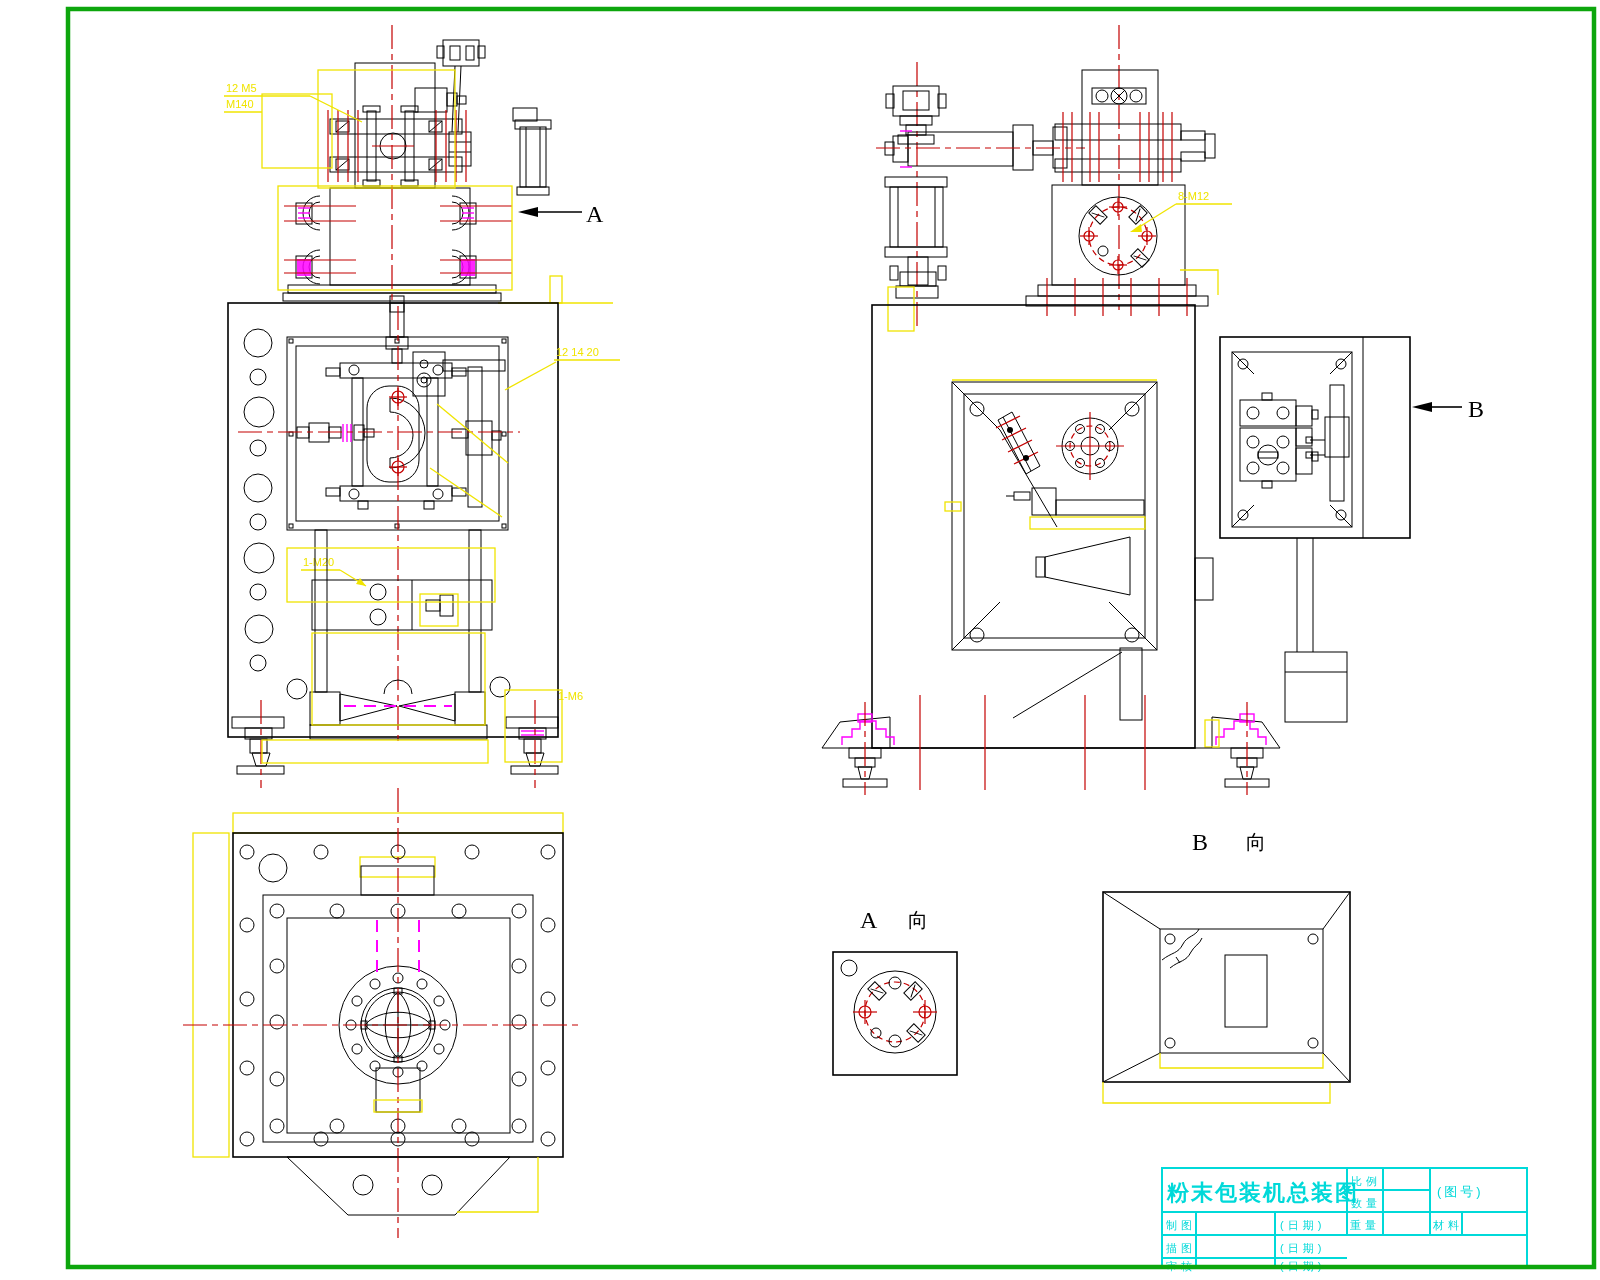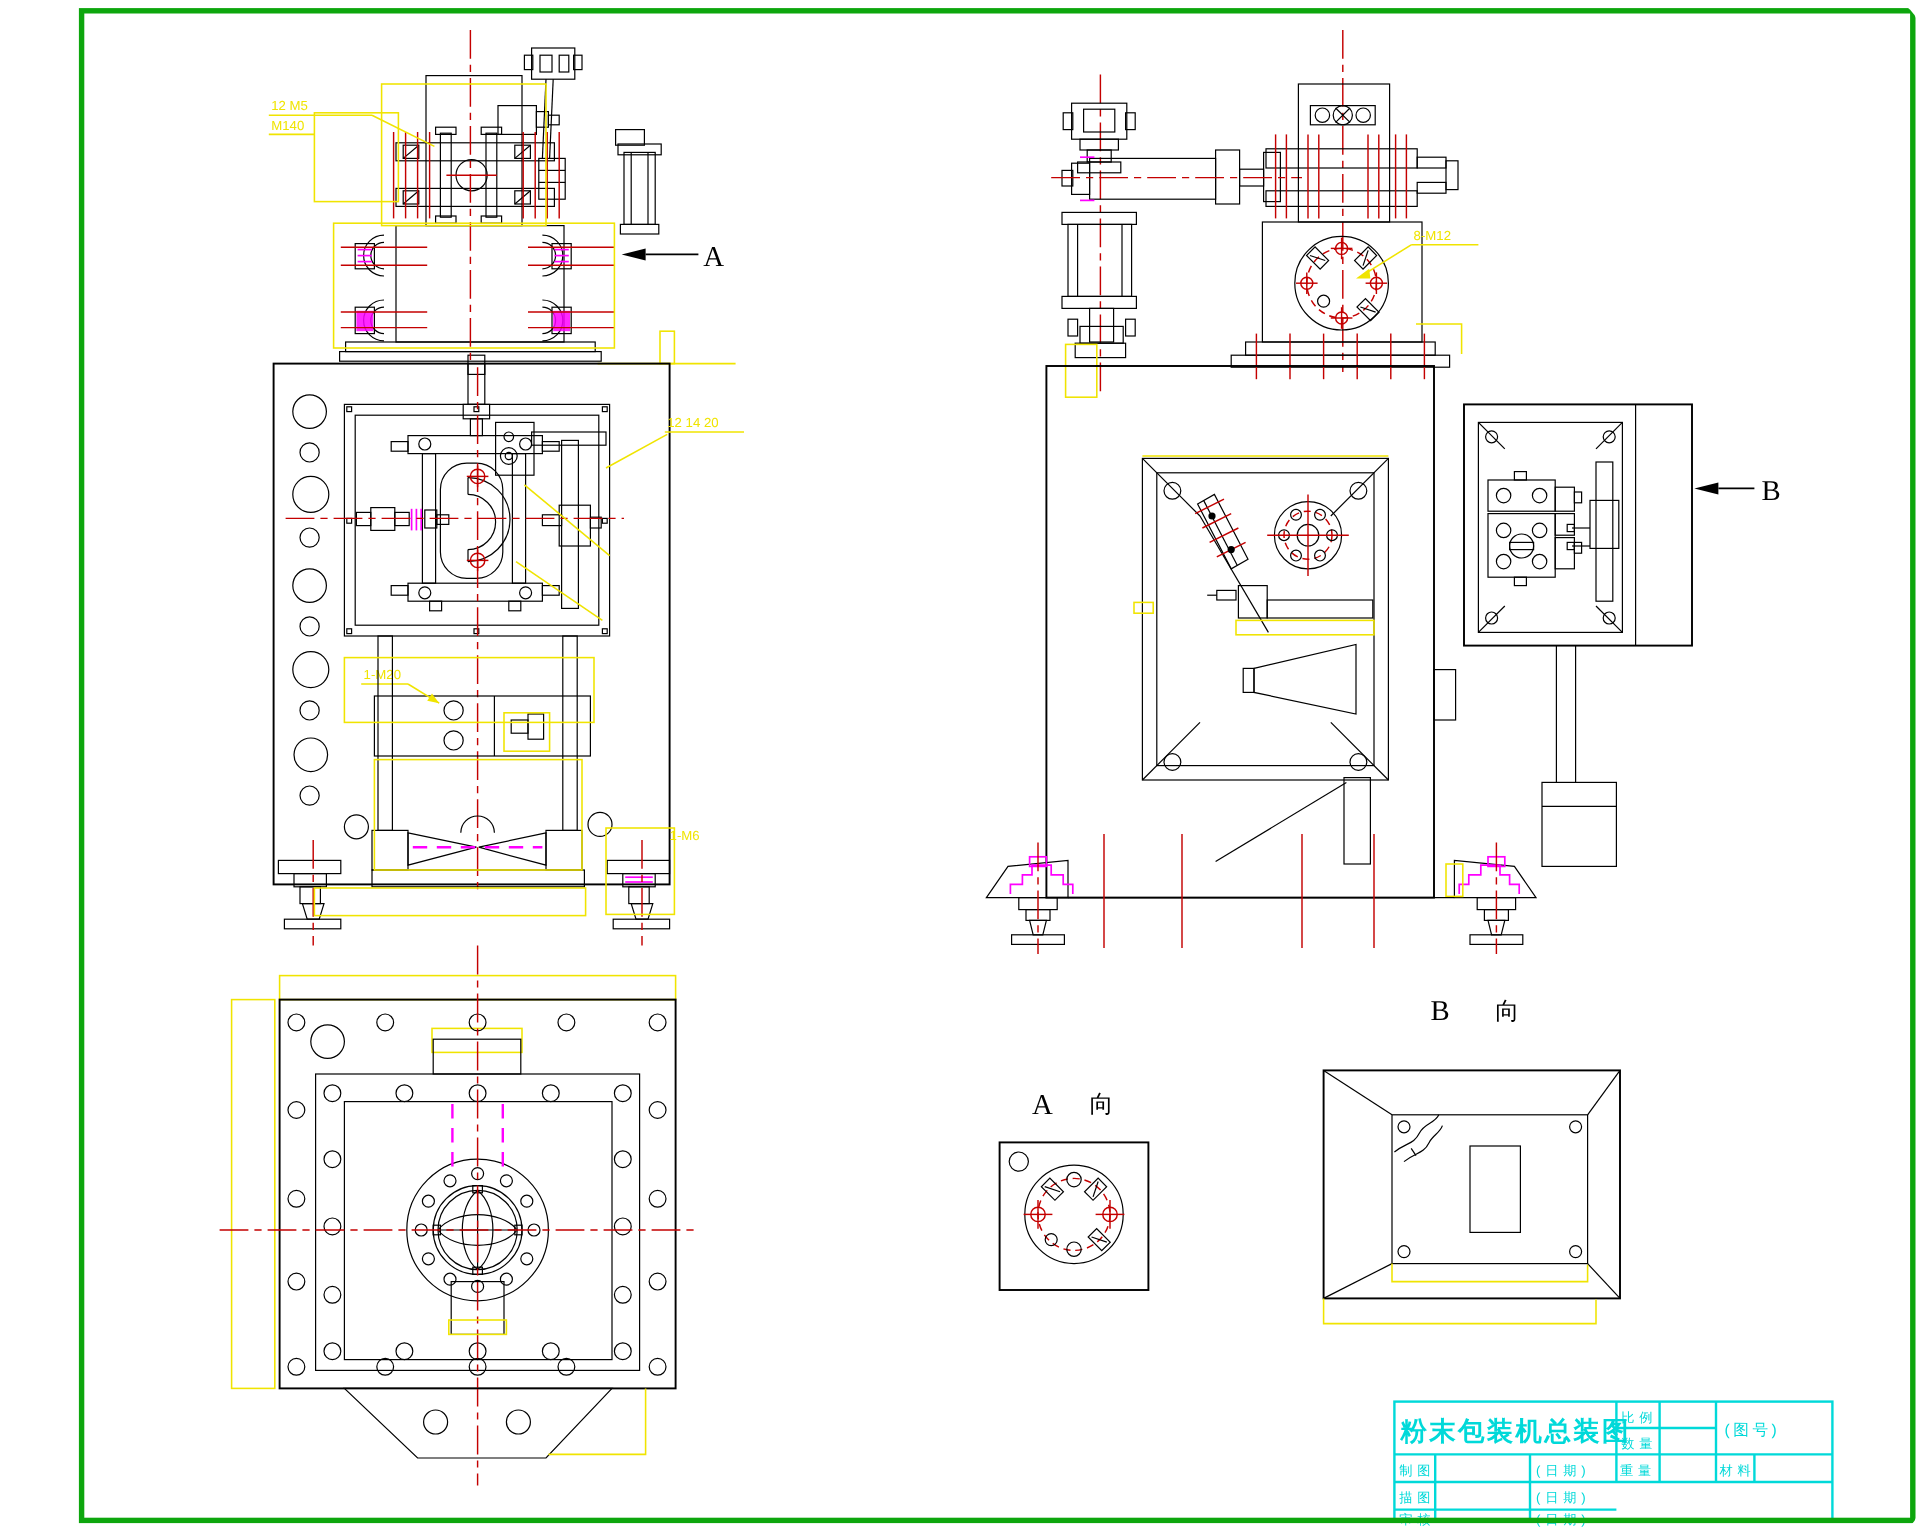--- a/index.html
+++ b/index.html
@@ -1,16 +1,16 @@
 <!DOCTYPE html>
 <html><head>
 <meta charset="utf-8">
 <style>
   html,body{margin:0;padding:0;background:#fff;}
-  .page{position:relative;width:1600px;height:1280px;background:#ffffff;overflow:hidden;border-radius:28px;}
+  .page{position:relative;width:1600px;height:1280px;background:#ffffff;overflow:hidden;}
   svg{display:block;}
   .k{stroke:#000;fill:none;stroke-width:1;}
   .k2{stroke:#000;fill:none;stroke-width:1.6;}
   .kf{fill:#000;stroke:none;}
   .r{stroke:#c40000;fill:none;stroke-width:1.2;}
   .rcl{stroke:#c40000;fill:none;stroke-width:1.2;stroke-dasharray:24 5 6 5;}
   .rda{stroke:#c40000;fill:none;stroke-width:1.2;stroke-dasharray:6 4;}
   .y{stroke:#f0e400;fill:none;stroke-width:1.3;}
   .m{stroke:#ff00ff;fill:none;stroke-width:1.4;}
   .md{stroke:#ff00ff;fill:none;stroke-width:2;stroke-dasharray:12 8;}

